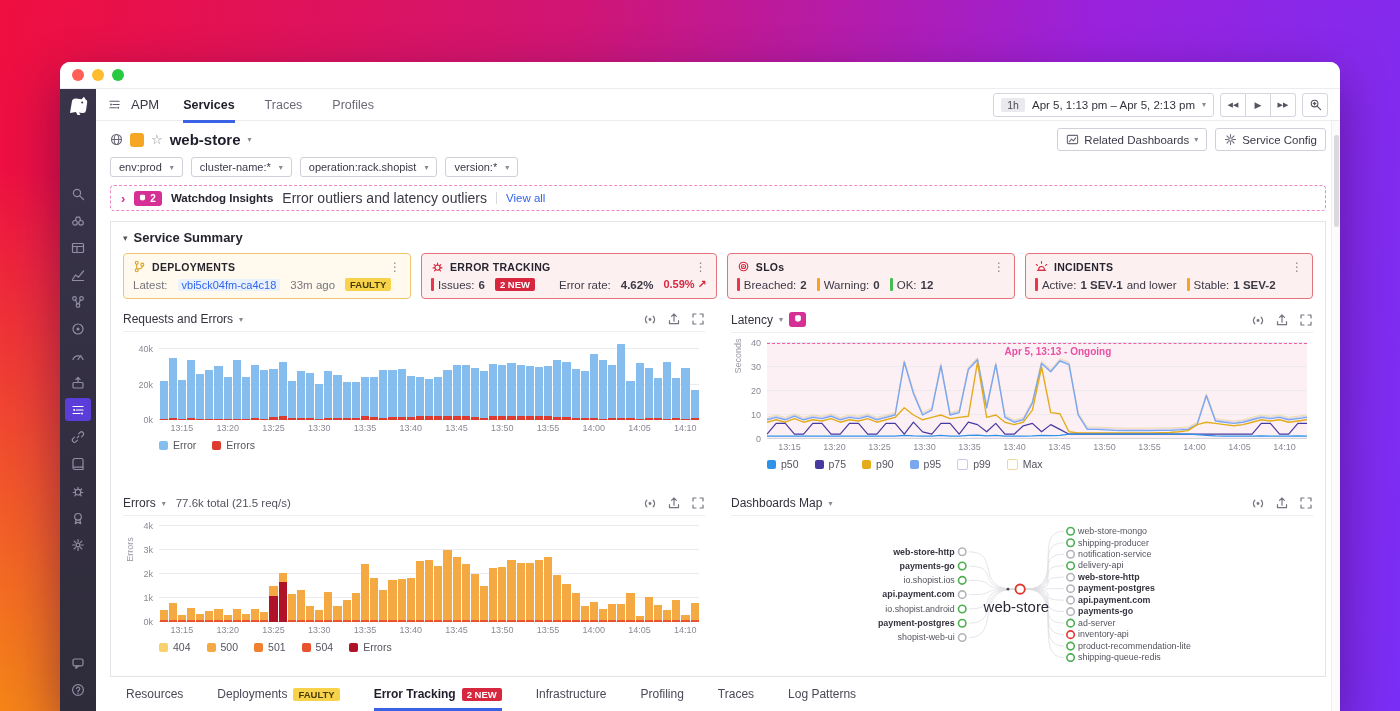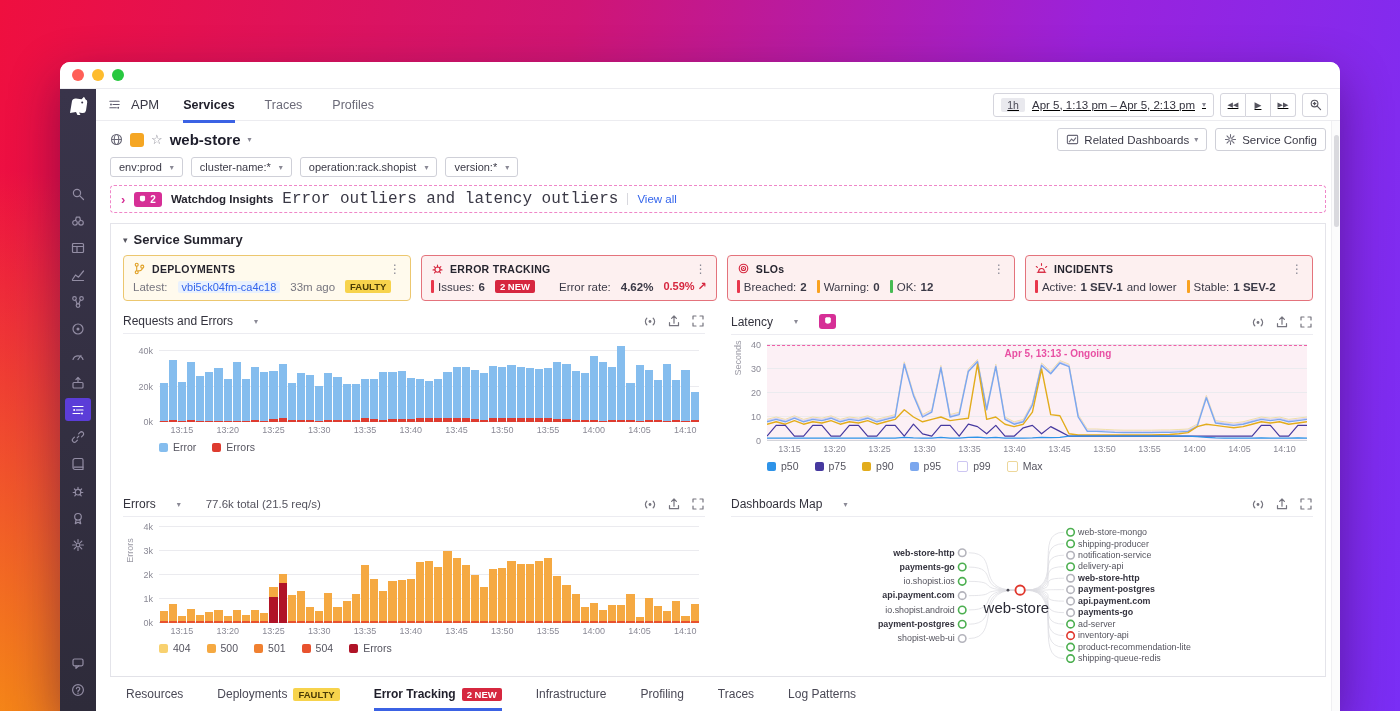--- a/index.html
+++ b/index.html
@@ -21,21 +21,21 @@
   .sitem.active{background:#5b3dd8;color:#fff;}
   .sitem svg,.icn svg{width:14px;height:14px;stroke:currentColor;fill:none;stroke-width:1.2;stroke-linecap:round;stroke-linejoin:round;display:block;}
   .side-bottom{margin-top:auto;display:flex;flex-direction:column;align-items:center;}
   
   .main{flex:1;display:flex;flex-direction:column;min-width:0;position:relative;background:#fff;}
   .topnav{height:31px;border-bottom:1px solid #ececf0;display:flex;align-items:center;padding:0 12px;gap:10px;flex-shrink:0;}
   .brand{font-size:13px;color:#3a3946;margin-right:14px;}
   .navtabs{display:flex;gap:30px;height:100%;align-items:center;}
   .ntab{font-size:12.5px;color:#6b6a78;height:100%;display:flex;align-items:center;border-bottom:3px solid transparent;padding-top:3px;cursor:pointer;}
   .ntab.active{color:#1f1e2a;font-weight:700;border-bottom-color:#3b62e4;}
-  .nav-right{margin-left:auto;display:flex;align-items:center;gap:6px;text-decoration:underline;}
+  .nav-right{margin-left:auto;display:flex;align-items:center;gap:6px;}
   .timewidget{border:1px solid #d5d5dd;border-radius:3px;height:22px;display:flex;align-items:center;padding:0 7px;gap:7px;cursor:pointer;}
   .t1h{background:#e9e9ee;border-radius:2px;font-size:10.5px;color:#4a4956;padding:1px 6px;}
   .trange{font-size:11.5px;color:#33323d;}
   .caret{font-size:8px;color:#8a8995;}
   .pbgroup{display:flex;}
   .pbtn{width:24px;height:22px;border:1px solid #d5d5dd;background:#fff;display:flex;align-items:center;justify-content:center;font-size:7px;color:#55545f;cursor:pointer;}
   .pbtn+.pbtn{border-left:none;}
   .pbgroup .pbtn:first-child{border-radius:3px 0 0 3px;}
   .pbgroup .pbtn:last-child{border-radius:0 3px 3px 0;}
   .sqbtn{width:24px;height:22px;border:1px solid #d5d5dd;border-radius:3px;background:#fff;display:flex;align-items:center;justify-content:center;color:#55545f;cursor:pointer;}
@@ -50,21 +50,21 @@
   .hbtn{height:23px;border:1px solid #cfd0d8;border-radius:3px;background:#fff;display:flex;align-items:center;gap:5px;padding:0 8px;font-size:11.5px;color:#3a3946;cursor:pointer;}
   .hbtn .icn{color:#6b6a78;}
   .filters{display:flex;gap:8px;margin-top:6px;}
   .pill{border:1px solid #cfd0d8;border-radius:3px;padding:3px 8px;font-size:11px;color:#3a3946;display:flex;align-items:center;gap:8px;cursor:pointer;background:#fff;}
   .statusbar{display:flex;height:15px;border-radius:2px;overflow:hidden;margin-top:10px;}
   .statusbar .seg{color:#fff;font-size:10.5px;font-weight:700;display:flex;align-items:center;justify-content:center;white-space:nowrap;overflow:hidden;}
   .wdrow{margin-top:8px;border:1px dashed #ef86c8;border-radius:4px;padding:4px 10px;display:flex;align-items:center;gap:9px;}
   .wdchev{color:#d62f96;font-size:13px;font-weight:700;cursor:pointer;line-height:1;}
   .wdbadge{background:#d62f96;color:#fff;border-radius:3px;font-size:10px;font-weight:700;display:flex;align-items:center;gap:3px;padding:1px 6px 1px 4px;}
   .wdtitle{font-size:11.5px;font-weight:700;color:#26252f;}
-  .wdsub{font-size:16px;color:#3a3946;font-family:Liberation Mono, monospace;}
+  .wdsub{font-size:14px;color:#3a3946;}
   .wddiv{width:1px;height:12px;background:#d8d8de;}
   .wdlink{font-size:11.5px;color:#3465ec;cursor:pointer;}
   .panel{margin-top:10px;border:1px solid #e4e4ea;border-bottom:none;flex:1;padding:8px 12px 0;display:flex;flex-direction:column;min-height:0;overflow:hidden;}
   .sumhead{display:flex;align-items:center;gap:6px;font-size:13px;font-weight:700;color:#26252f;}
   .sumhead .caret{font-size:9px;color:#55545f;}
   .cards{display:grid;grid-template-columns:repeat(4,1fr);gap:10px;margin-top:8px;}
   .card{border-radius:4px;padding:6px 9px 7px;border:1px solid;}
   .card.deploy{background:#fffaed;border-color:#ecc76f;}
   .card.errc{background:#fdf0f0;border-color:#e4737c;}
   .card-h{display:flex;align-items:center;gap:6px;}
@@ -74,21 +74,21 @@
   .chip{background:#e9f1fd;color:#3465ec;border-radius:2px;padding:0 4px;font-size:11px;cursor:pointer;}
   .muted{color:#76757f;}
   .badge-yellow{background:#f7d34c;color:#4a3b05;font-size:9.5px;font-weight:700;border-radius:2px;padding:1px 5px;}
   .badge-red{background:#d6273f;color:#fff;font-size:9.5px;font-weight:700;border-radius:2px;padding:1px 5px;}
   .stat{display:flex;align-items:center;gap:4px;}
   .stat i{width:3px;height:13px;border-radius:1px;display:inline-block;}
   .delta{color:#d6273f;font-weight:700;font-size:11px;}
   
   .charts{display:grid;grid-template-columns:1fr 1fr;column-gap:26px;row-gap:12px;margin-top:13px;flex:1;min-height:0;}
   .widget{min-width:0;}
-  .whead{display:flex;align-items:center;gap:21px;border-bottom:1px solid #ececf1;padding-bottom:5px;}
+  .whead{display:flex;align-items:center;gap:6px;border-bottom:1px solid #ececf1;padding-bottom:5px;}
   .wtitle{font-size:12px;color:#33323d;}
   .wsub{font-size:11.5px;color:#55545f;margin-left:4px;}
   .wicons{margin-left:auto;display:flex;gap:10px;color:#76757f;}
   .wicons .icn{cursor:pointer;}
   .wdchip{width:17px;height:15px;background:#d62f96;border-radius:3px;display:flex;align-items:center;justify-content:center;}
   .plotwrap{position:relative;margin:10px 6px 0 36px;}
   .plot{position:relative;}
   .plot.h80{height:78px;}
   .plot.h96{height:96px;}
   .plot.pink{background:#fcf0f5;}

